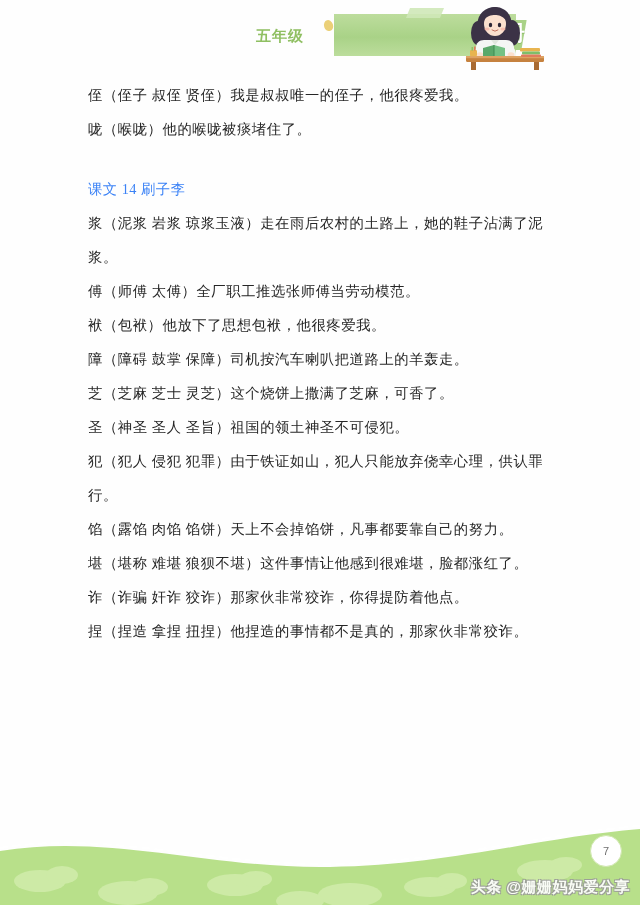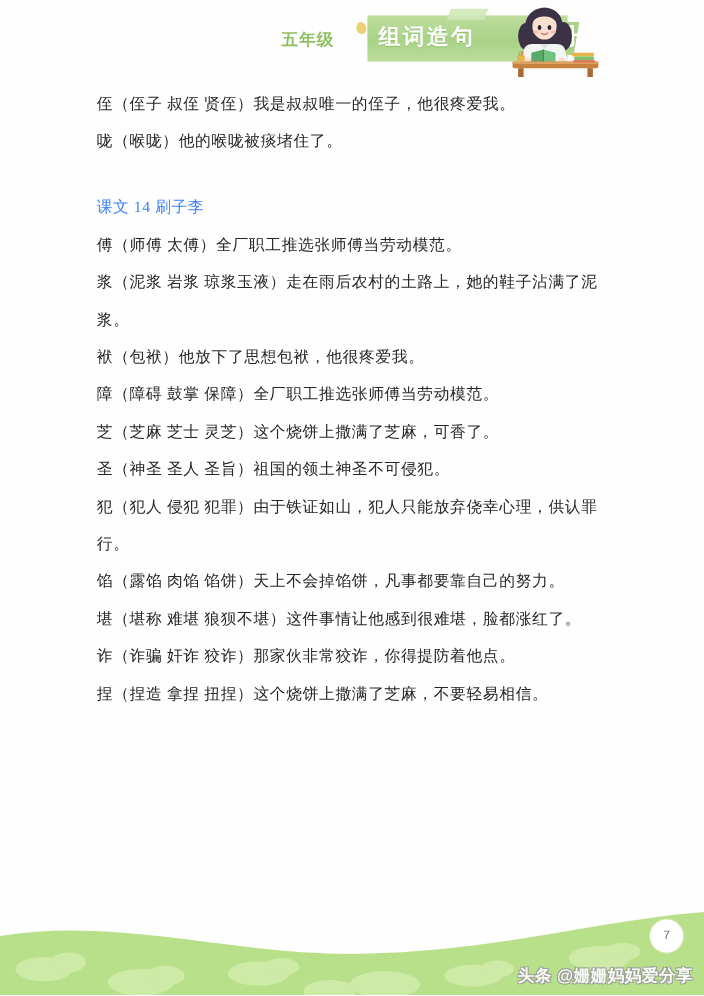--- a/index.html
+++ b/index.html
@@ -206,21 +206,20 @@
   <div class="header">
     <div class="header-inner">
 
       <div class="grade-label">五年级</div>
 
       <div class="dot-ornament"></div>
 
       <div class="banner-green"></div>
       <div class="banner-notch"></div>
 
-      <div class="banner-title">组词造句</div>
 
       <div class="banner-sub">手册</div>
     </div>
 
     <svg class="illus" viewBox="0 0 104 70">
 
       <path d="M36 30c-3-14 6-23 17-23s19 9 16 23c-1 6-3 11-5 14H41c-2-3-4-8-5-14z" fill="#3b3246"></path>
 
       <ellipse cx="36" cy="33" rx="7" ry="12" fill="#3b3246"></ellipse>
       <ellipse cx="70" cy="33" rx="8" ry="13" fill="#3b3246"></ellipse>
@@ -269,43 +268,43 @@
 
   <div class="content">
 
     <div class="line">侄（侄子 叔侄 贤侄）我是叔叔唯一的侄子，他很疼爱我。</div>
 
 
     <div class="line">咙（喉咙）他的喉咙被痰堵住了。</div>
 
     <div class="section-head">课文 14 刷子李</div>
 
+    <div class="line wrap">浆（泥浆 岩浆 琼浆玉液）走在雨后农村的土路上，她的鞋子沾满了泥浆。</div>
+
     <div class="line">傅（师傅 太傅）全厂职工推选张师傅当劳动模范。</div>
 
-    <div class="line wrap">浆（泥浆 岩浆 琼浆玉液）走在雨后农村的土路上，她的鞋子沾满了泥浆。</div>
-
     <div class="line">袱（包袱）他放下了思想包袱，他很疼爱我。</div>
 
-    <div class="line">障（障碍 鼓掌 保障）全厂职工推选张师傅当劳动模范。</div>
+    <div class="line">障（障碍 鼓掌 保障）司机按汽车喇叭把道路上的羊轰走。</div>
 
     <div class="line">芝（芝麻 芝士 灵芝）这个烧饼上撒满了芝麻，可香了。</div>
 
     <div class="line">圣（神圣 圣人 圣旨）祖国的领土神圣不可侵犯。</div>
 
     <div class="line wrap">犯（犯人 侵犯 犯罪）由于铁证如山，犯人只能放弃侥幸心理，供认罪行。</div>
 
     <div class="line">馅（露馅 肉馅 馅饼）天上不会掉馅饼，凡事都要靠自己的努力。</div>
 
 
     <div class="line">堪（堪称 难堪 狼狈不堪）这件事情让他感到很难堪，脸都涨红了。</div>
 
     <div class="line">诈（诈骗 奸诈 狡诈）那家伙非常狡诈，你得提防着他点。</div>
 
 
-    <div class="line">捏（捏造 拿捏 扭捏）这个烧饼上撒满了芝麻，不要轻易相信。</div>
+    <div class="line">捏（捏造 拿捏 扭捏）他捏造的事情都不是真的，那家伙非常狡诈。</div>
   </div>
 
   <div class="footer">
     <svg width="640" height="90" viewBox="0 0 640 90">
       <defs>
         <clipPath id="waveclip">
           <path d="M0 36 C 110 18, 210 54, 330 52 C 450 50, 540 22, 640 14 L640 90 L0 90 Z"></path>
         </clipPath>
       </defs>
 

